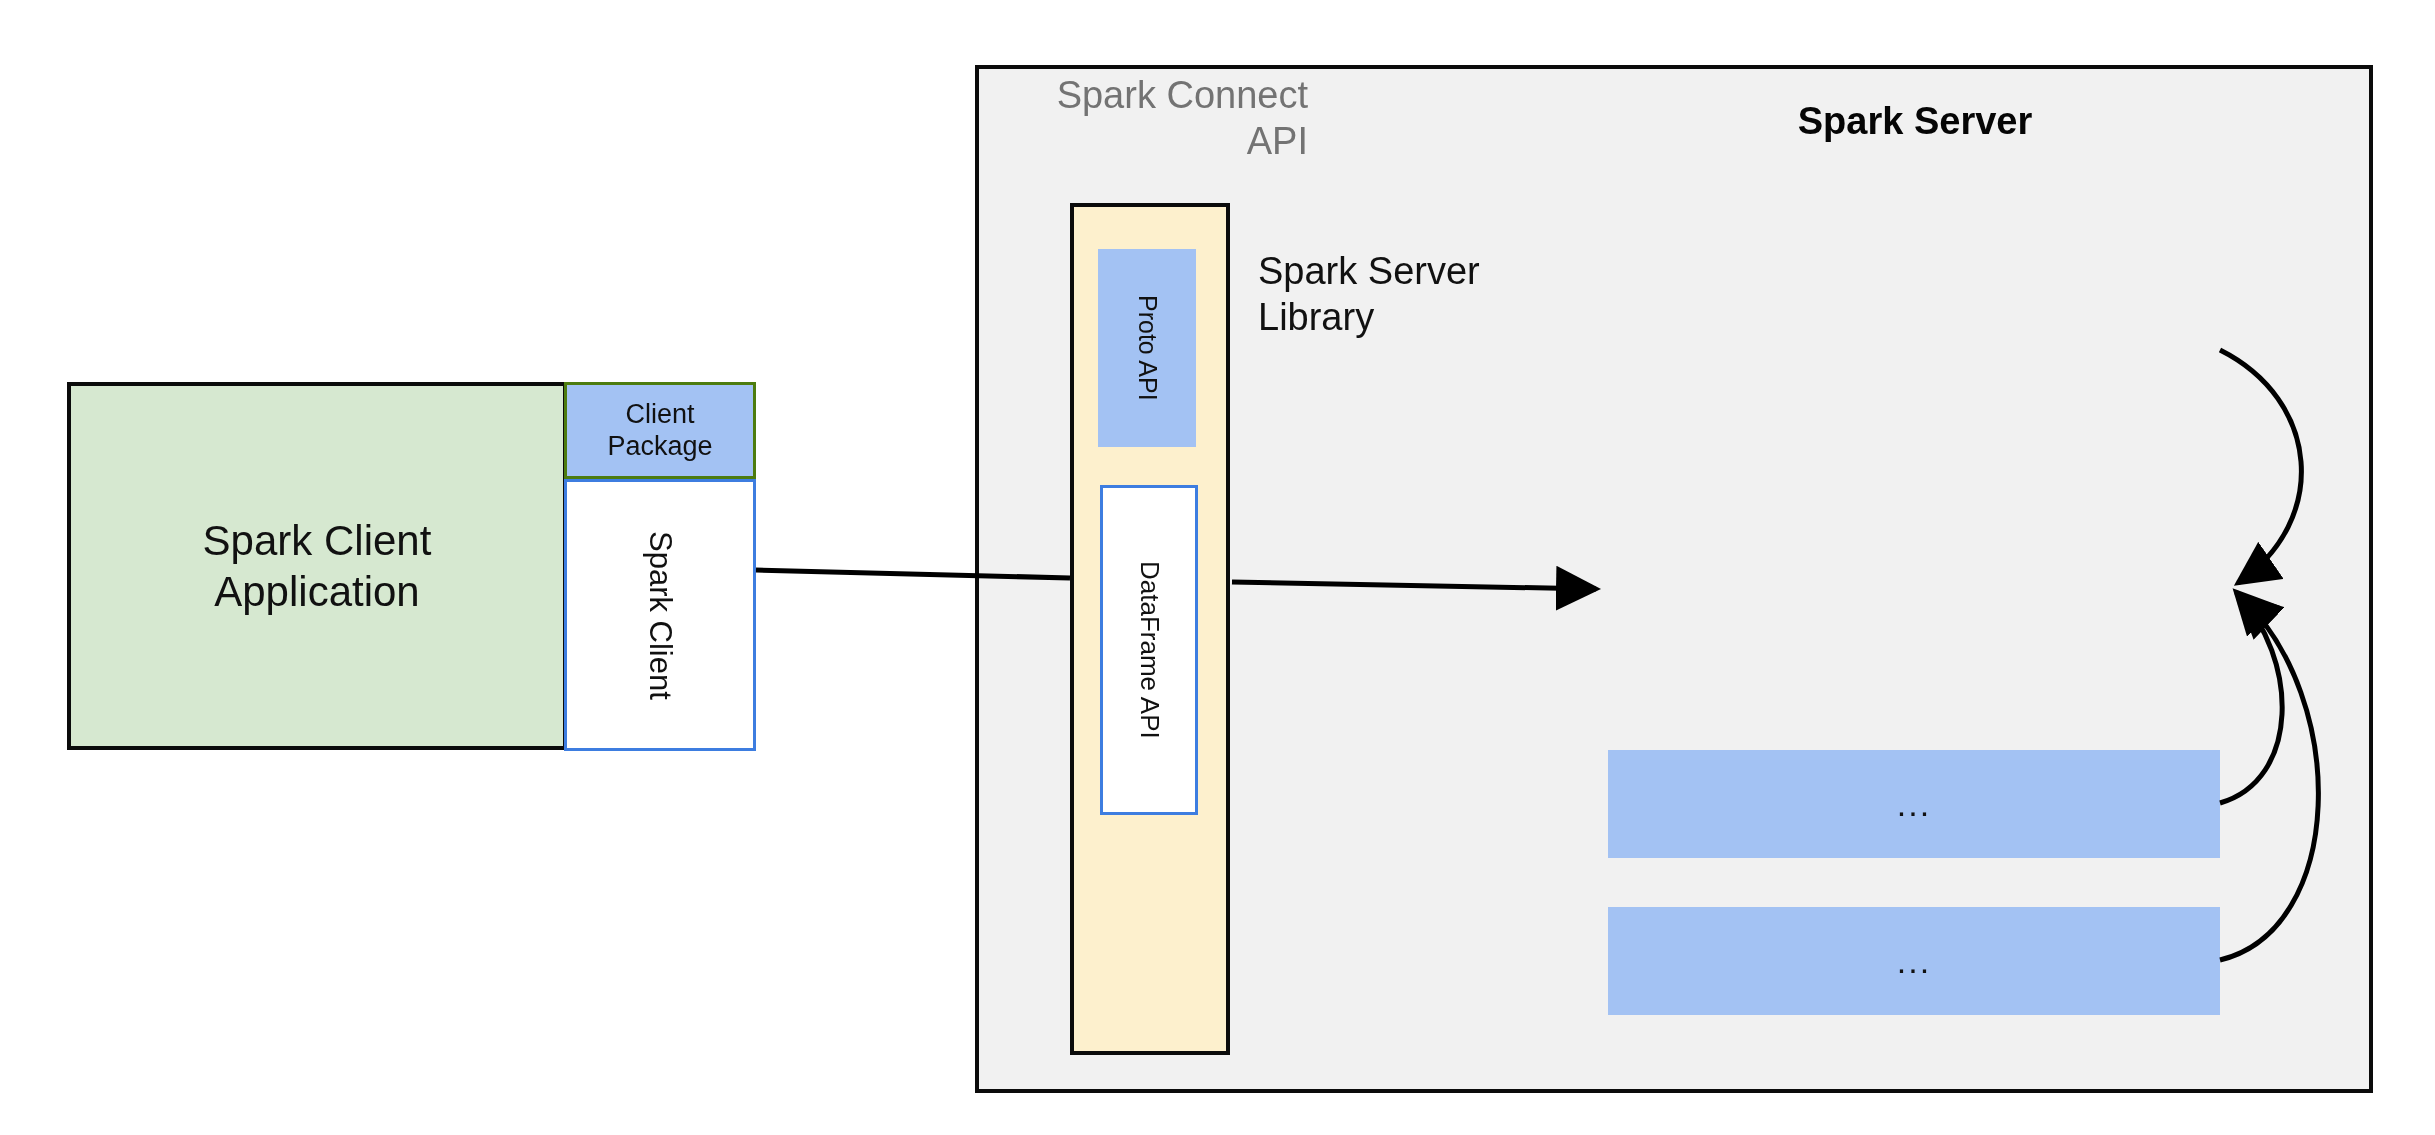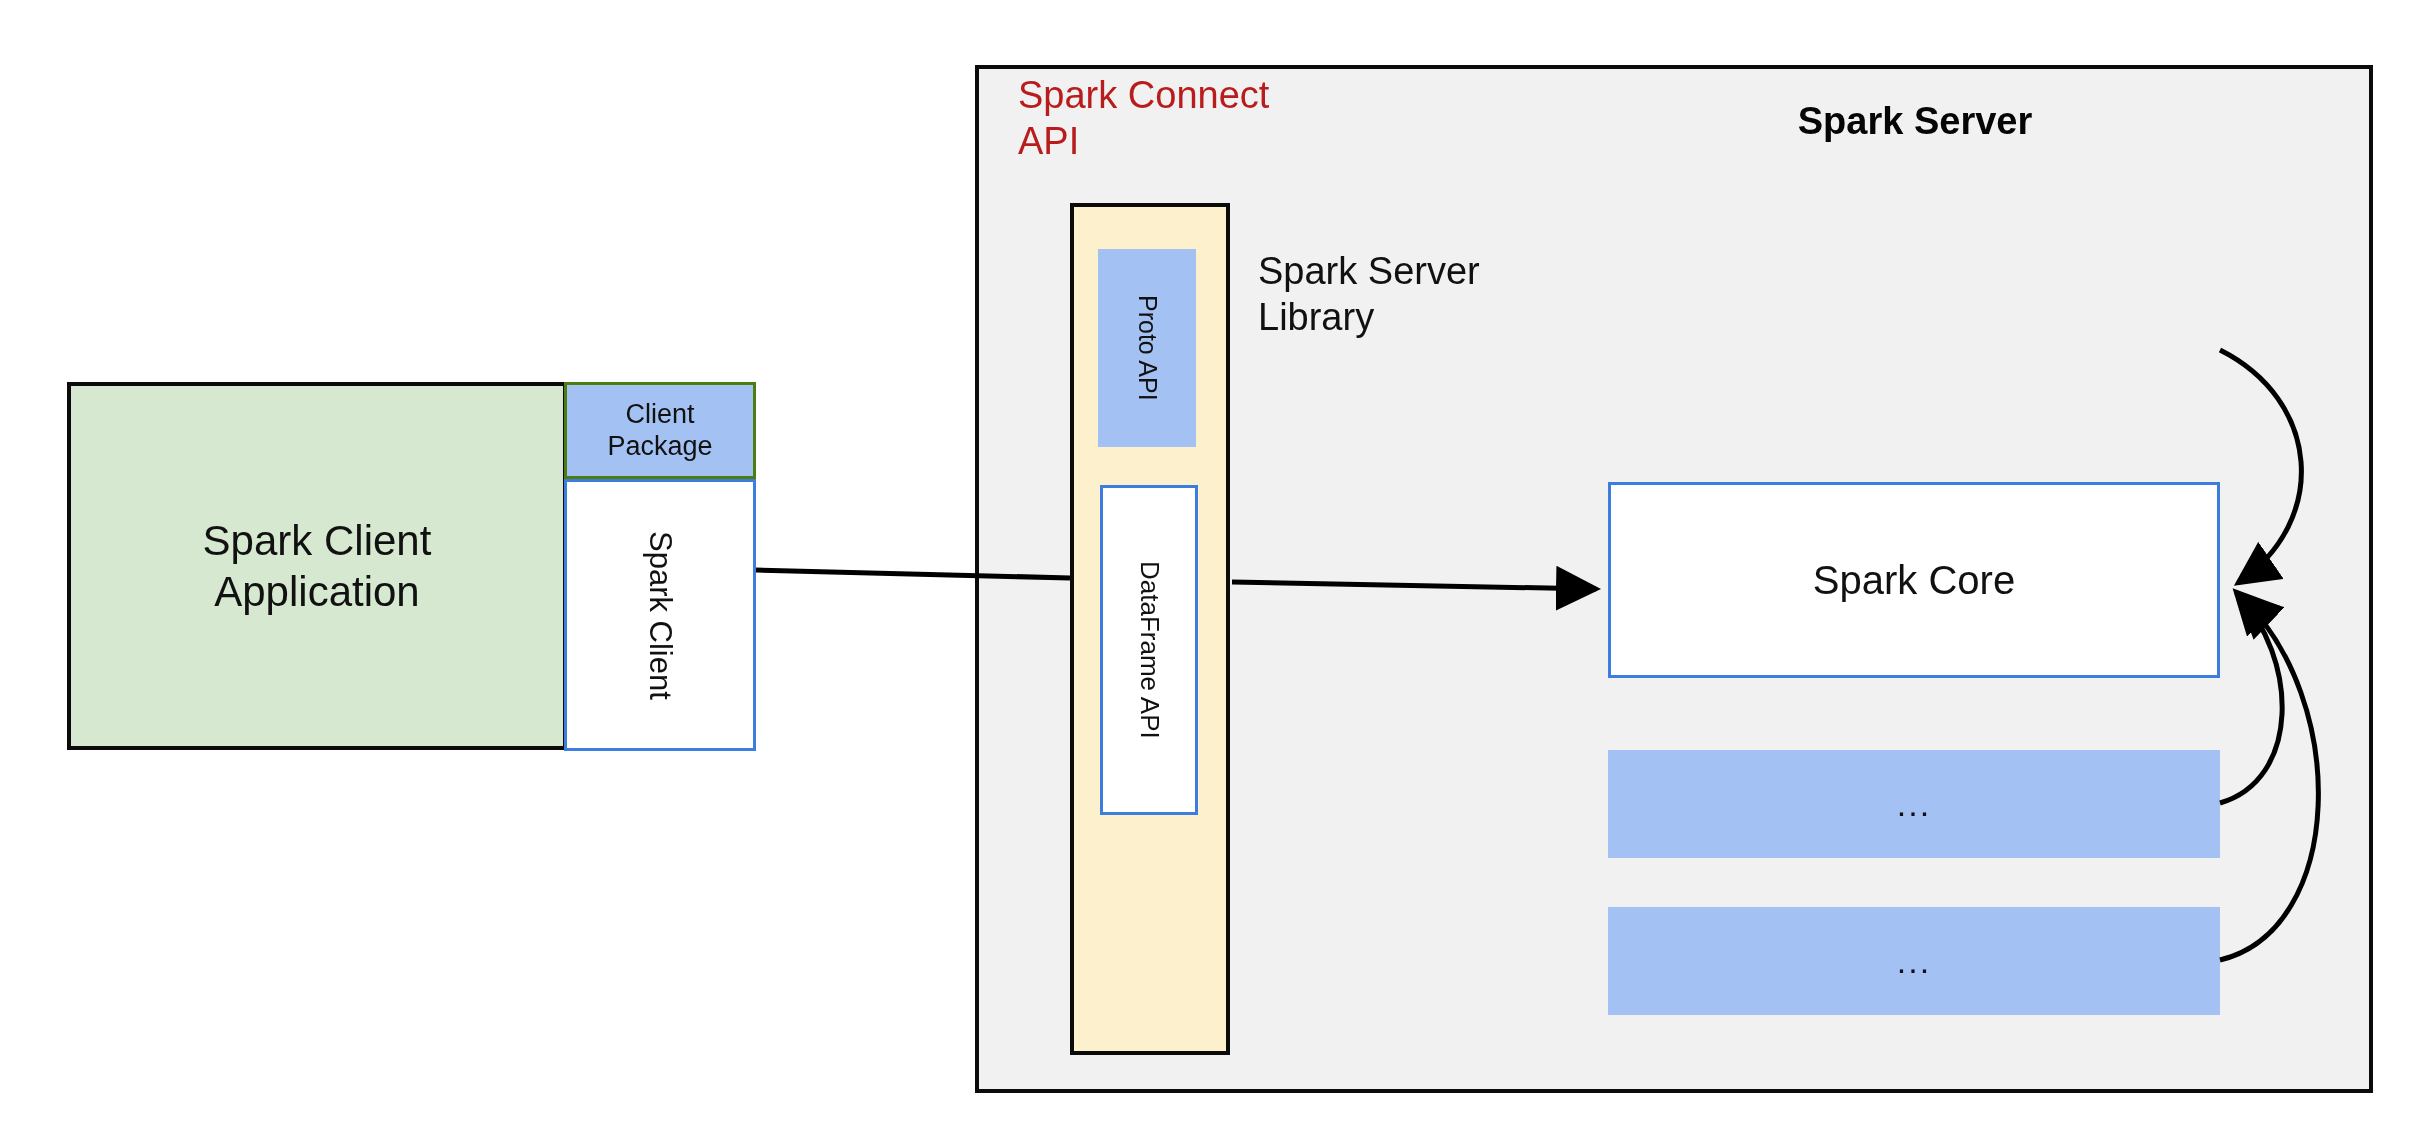--- a/index.html
+++ b/index.html
@@ -76,23 +76,23 @@
   #server-panel {
     left: 975px; top: 65px;
     width: 1398px; height: 1028px;
     background: #f1f1f1;
     border: 4px solid #0b0b0b;
   }
   #spark-connect-api-title {
     left: 1018px; top: 72px;
     width: 290px;
     font-size: 38px;
-    color: #b91c1c;
+    color: #737373;
     line-height: 1.22;
-    text-align: left;
+    text-align: right;
     white-space: pre-line;
   }
   #spark-server-title {
     left: 1630px; top: 100px;
     width: 570px;
     font-size: 38px;
     font-weight: bold;
     color: #050505;
     text-align: center;
   }
@@ -199,23 +199,20 @@
   </div>
 
   <div class="box" id="dataframe-api">
     <span class="label">DataFrame API</span>
   </div>
 
   <div class="box" id="spark-server-library-label">Spark Server
 Library</div>
 
 
-  <div class="box server-box" id="spark-core">
-    <span>Spark Core</span>
-  </div>
 
   <div class="box server-box" id="ellipsis-box-1">
     <span class="ellipsis-label">...</span>
   </div>
 
   <div class="box server-box" id="ellipsis-box-2">
     <span class="ellipsis-label">...</span>
   </div>
 
   <div class="box" id="client-app">

